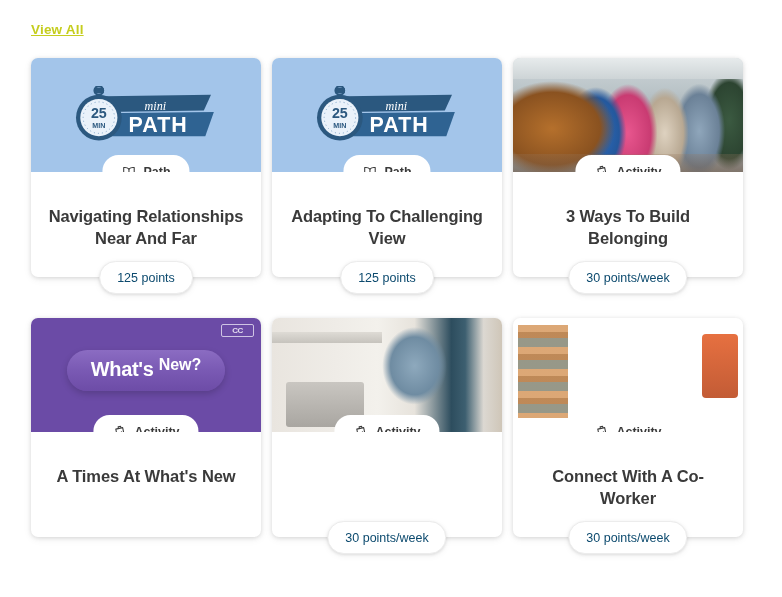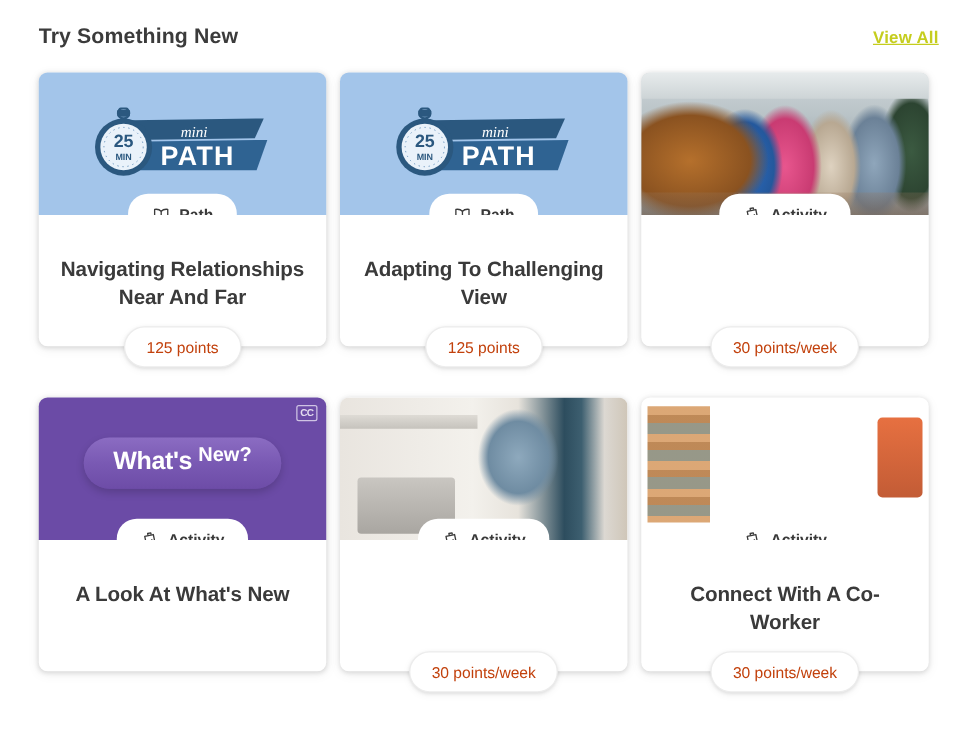--- a/index.html
+++ b/index.html
@@ -124,21 +124,21 @@
     height: 33px;
     padding: 0 17px;
     display: flex;
     align-items: center;
     justify-content: center;
     box-shadow: 0 1px 3px rgba(0,0,0,0.10), 0 2px 7px rgba(0,0,0,0.05);
     z-index: 4;
   }
   .points-pill-text {
     font-size: 12.5px;
-    color: #c2410c;
+    color: #0c4a6e;
     white-space: nowrap;
   }
 
   
   .minipath-media { background: #a3c5ea; }
 
   
   .whatsnew-media { background: #6b4ba6; }
   .whatsnew-pill {
     background: linear-gradient(180deg, #8b6cc2 0%, #7a5ab4 48%, #6d4ca7 100%);
@@ -161,21 +161,21 @@
     font-size: 16px;
     font-weight: 600;
     color: #ffffff;
     position: relative;
     top: -6px;
   }
   .cc-badge {
     position: absolute;
     top: 6px;
     right: 7px;
-    width: 17px;
+    width: 33px;
     height: 13px;
     border: 1.5px solid #cfc4e4;
     border-radius: 2px;
     display: flex;
     align-items: center;
     justify-content: center;
     font-size: 8px;
     font-weight: 700;
     color: #e4ddef;
     letter-spacing: -0.5px;
@@ -247,21 +247,20 @@
     border-radius: 4px;
     opacity: 0.85;
   }
 </style>
 </head>
 <body>
 
 <div class="page">
 
   <div class="section-header">
-    <div class="section-title">Try Something New</div>
     <div class="view-all">View All</div>
   </div>
 
   <div class="card-grid">
 
     <div class="card">
       <div class="card-media minipath-media">
         <svg viewBox="0 0 210 82" width="150" height="59">
           <path d="M48 14 L196 12 L186 34 L48 36 Z" fill="#2b587f"></path>
           <path d="M44 38 L200 36 L188 70 L44 70 Z" fill="#2f6392"></path>
@@ -328,20 +327,21 @@
         <div class="type-badge">
           <svg width="15" height="15" viewBox="0 0 24 24" fill="none" stroke="#3a3a3a" stroke-width="1.7" stroke-linejoin="round">
             <path d="M5.4 6.6 L16.4 4.2 L19.4 19 L8.4 21.4 Z"></path>
             <path d="M9.6 5.2 L9.1 2.9 L13.1 2.1 L13.6 4.4"></path>
             <path d="M10.1 12.2 L12 14 L15 10.4"></path>
           </svg>
           <span class="type-badge-label">Activity</span>
         </div>
       </div>
       <div class="card-body">
+        <div class="card-title">3 Ways To Build Belonging</div>
         <div class="points-pill">
           <span class="points-pill-text">30 points/week</span>
         </div>
       </div>
     </div>
 
     <div class="card">
       <div class="card-media whatsnew-media">
         <div class="cc-badge">CC</div>
         <div class="whatsnew-pill">
@@ -351,21 +351,21 @@
         <div class="type-badge">
           <svg width="15" height="15" viewBox="0 0 24 24" fill="none" stroke="#3a3a3a" stroke-width="1.7" stroke-linejoin="round">
             <path d="M5.4 6.6 L16.4 4.2 L19.4 19 L8.4 21.4 Z"></path>
             <path d="M9.6 5.2 L9.1 2.9 L13.1 2.1 L13.6 4.4"></path>
             <path d="M10.1 12.2 L12 14 L15 10.4"></path>
           </svg>
           <span class="type-badge-label">Activity</span>
         </div>
       </div>
       <div class="card-body">
-        <div class="card-title">A Look At What's New</div>
+        <div class="card-title">A Times At What's New</div>
       </div>
     </div>
 
     <div class="card">
       <div class="card-media">
         <div class="photo photo-kitchen"></div>
         <div class="type-badge">
           <svg width="15" height="15" viewBox="0 0 24 24" fill="none" stroke="#3a3a3a" stroke-width="1.7" stroke-linejoin="round">
             <path d="M5.4 6.6 L16.4 4.2 L19.4 19 L8.4 21.4 Z"></path>
             <path d="M9.6 5.2 L9.1 2.9 L13.1 2.1 L13.6 4.4"></path>

